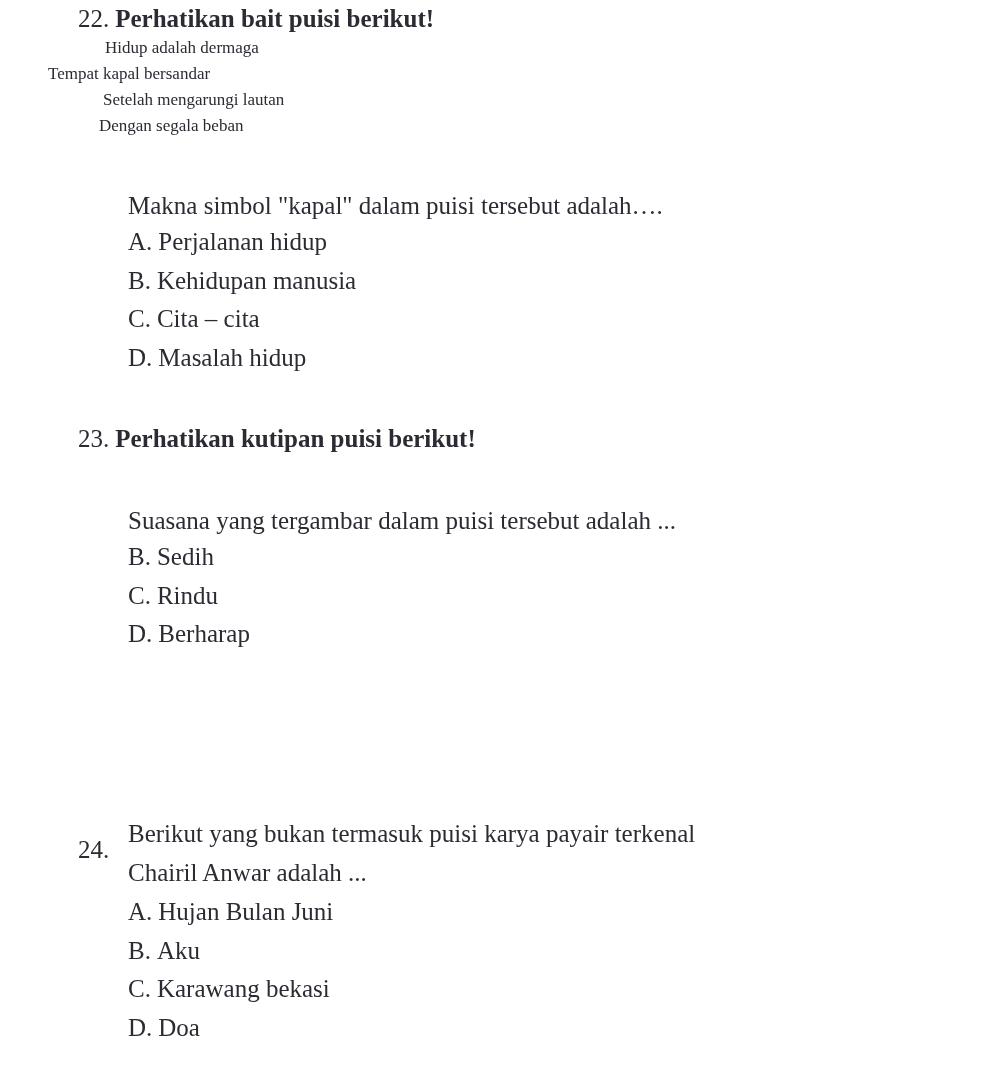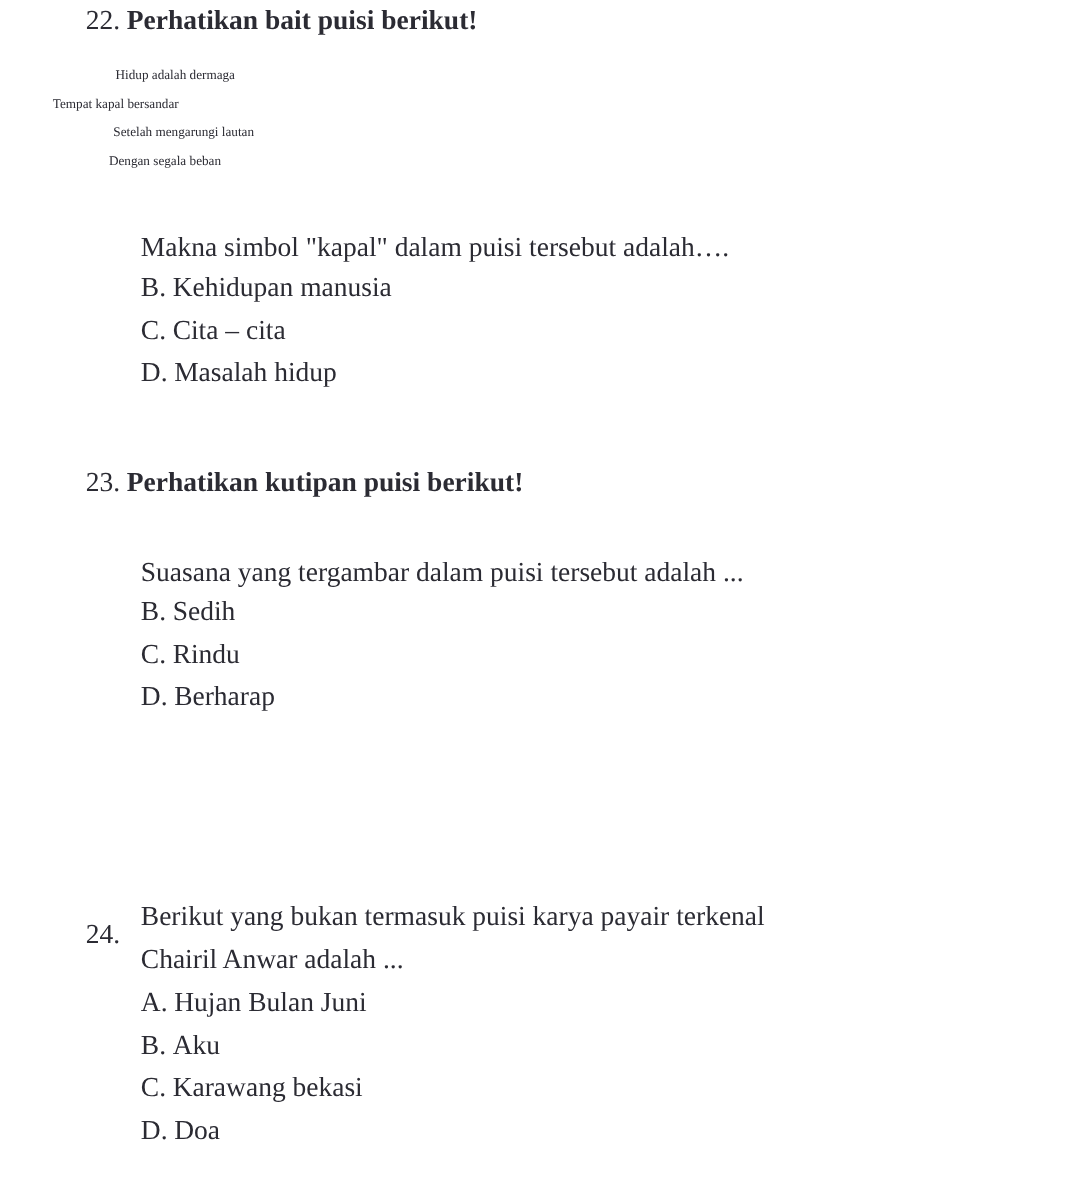--- a/index.html
+++ b/index.html
@@ -40,22 +40,22 @@
   .q-num {
     font-weight: normal;
   }
   .q-head-text {
     font-weight: bold;
     margin-left: 6px;
   }
 
   
   .excerpt {
-    margin-top: 21px;
-    font-size: 12px;
+    margin-top: 1px;
+    font-size: 17px;
     line-height: 26px;
   }
   .excerpt .line {
     white-space: nowrap;
   }
 
   
   .stem {
     font-size: 25px;
     line-height: 30px;
@@ -110,20 +110,23 @@
       <div class="line" style="padding-left:105px;">Hidup adalah dermaga</div>
       <div class="line" style="padding-left:48px;">Tempat kapal bersandar</div>
       <div class="line" style="padding-left:103px;">Setelah mengarungi lautan</div>
       <div class="line" style="padding-left:99px;">Dengan segala beban</div>
     </div>
 
     <div class="stem" style="margin-top:52px;">Makna simbol "kapal" dalam puisi tersebut adalah….</div>
 
     <div class="options" style="margin-top:2px;">
       <div class="option">
+        <span class="opt-letter">A.</span><span class="opt-text">Perjalanan hidup</span>
+      </div>
+      <div class="option">
         <span class="opt-letter">B.</span><span class="opt-text">Kehidupan manusia</span>
       </div>
       <div class="option">
         <span class="opt-letter">C.</span><span class="opt-text">Cita – cita</span>
       </div>
       <div class="option">
         <span class="opt-letter">D.</span><span class="opt-text">Masalah hidup</span>
       </div>
     </div>
   </div>

